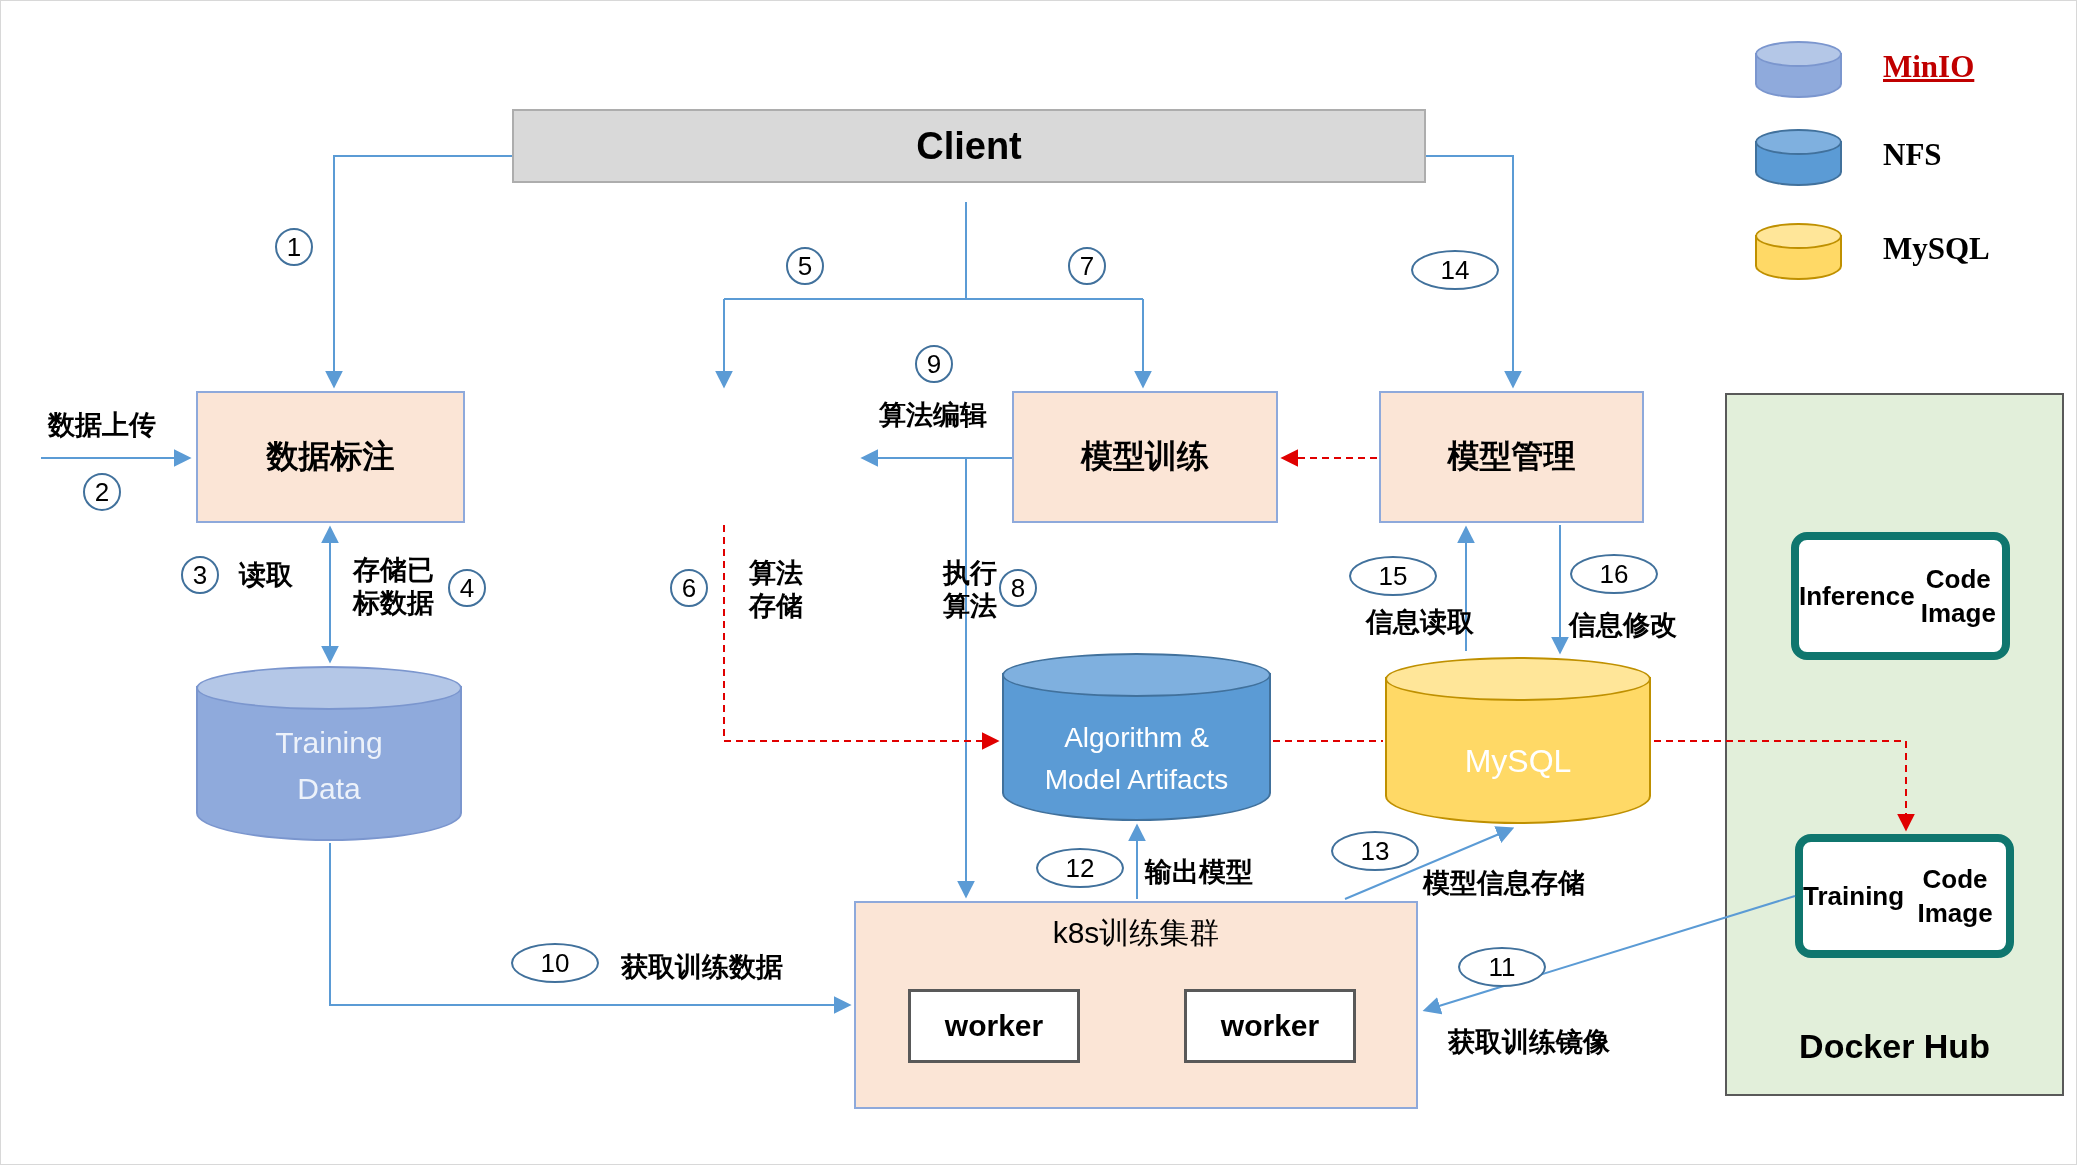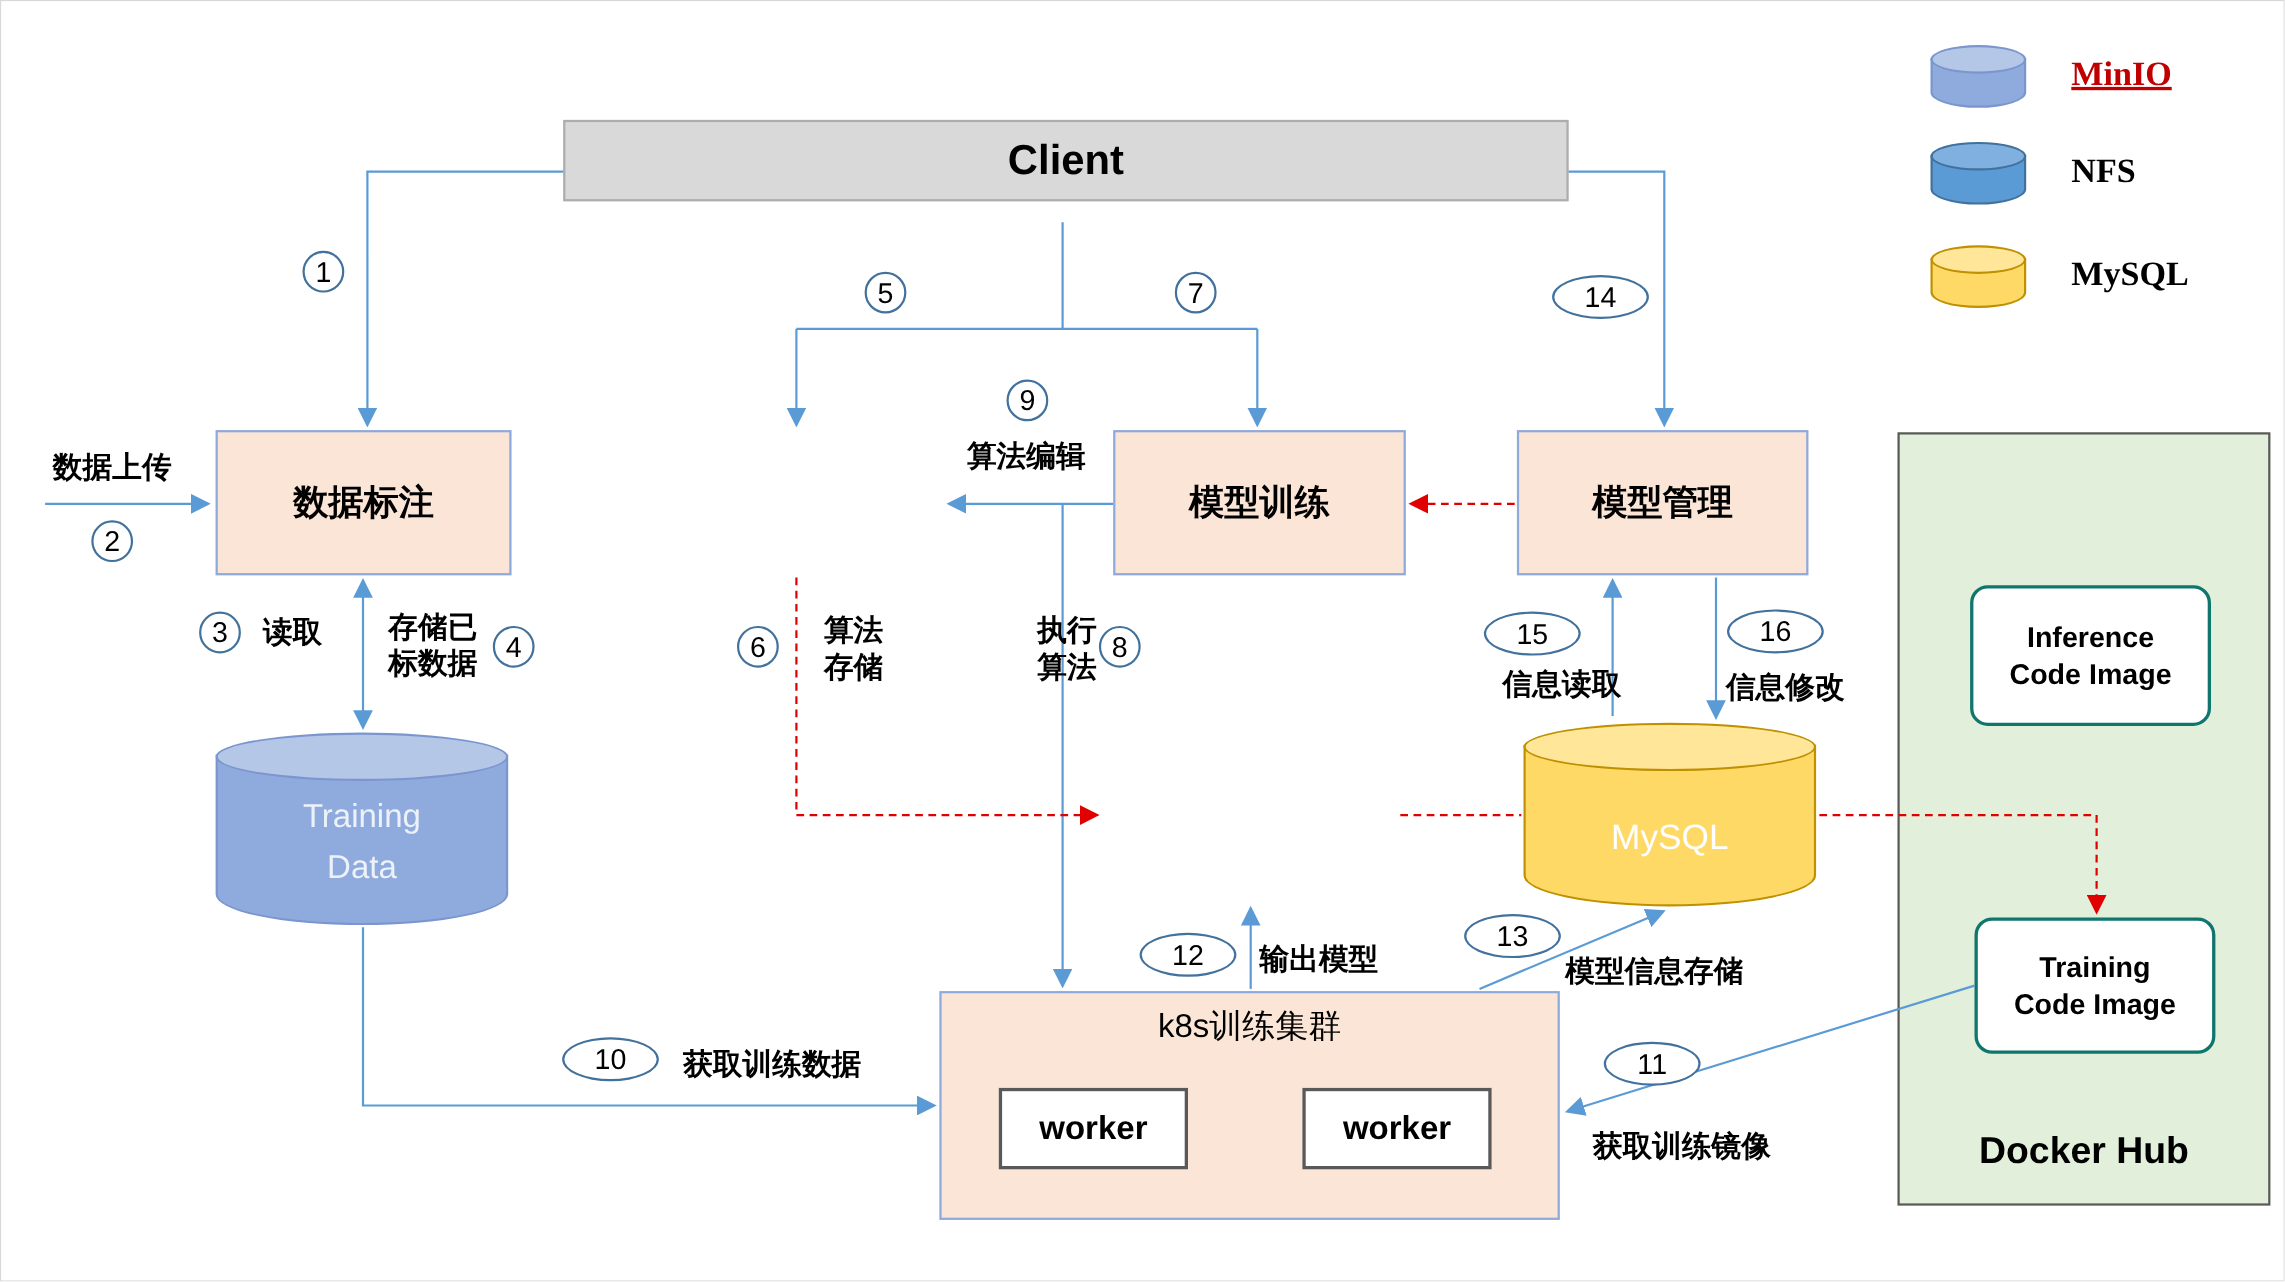--- a/index.html
+++ b/index.html
@@ -7,22 +7,22 @@
     position:relative; width:2077px; height:1165px; background:#ffffff;
     font-family:"Liberation Sans","DejaVu Sans",sans-serif; color:#000;
     border:1px solid #d8d8d8; box-sizing:border-box; overflow:hidden;
   }
   .box {position:absolute; display:flex; align-items:center; justify-content:center;
         box-sizing:border-box; font-weight:700; text-align:center;}
   .peach {background:#FBE5D6; border:2px solid #8EA9DB;}
   .client {background:#D9D9D9; border:2px solid #ADADAD; font-size:38px;}
   .title32 {font-size:32px;}
   .worker {background:#ffffff; border:3px solid #595959; font-size:30px;}
-  .rounded {background:#ffffff; border:3px solid #0f766e; border-radius:16px;
-            font-size:26px; line-height:34px; flex-direction:column;}
+  .rounded {background:#ffffff; border:8px solid #0f766e; border-radius:16px;
+            font-size:26px; line-height:34px; flex-direction:row;}
   .panel {position:absolute; background:#E2EFDA; border:2px solid #595959; box-sizing:border-box;}
   .panel-title {position:absolute; text-align:center; font-weight:700; font-size:34px;}
   .cyl {position:absolute;}
   .cyl-body {position:absolute; left:0; right:0; top:20px; bottom:0;
              border:2px solid; border-radius:0 0 50% 50% / 0 0 28px 28px; box-sizing:border-box;}
   .cyl-top {position:absolute; left:0; right:0; top:0; height:44px;
             border:2px solid; border-radius:50%; box-sizing:border-box;}
   .cyl-text {position:absolute; left:0; right:0; text-align:center; font-weight:400;}
   .cyl-sm .cyl-top {height:26px;}
   .cyl-sm .cyl-body {top:12px; border-radius:0 0 50% 50% / 0 0 14px 14px;}
@@ -75,20 +75,28 @@
 
     <div class="cyl" style="left:195px; top:665px; width:266px; height:175px;">
       <div class="cyl-body" style="background:#8FAADC; border-color:#7B96CE;"></div>
       <div class="cyl-top" style="background:#B4C7E7; border-color:#7B96CE;"></div>
       <div class="cyl-text" style="top:54px; line-height:46px; font-size:30px; color:#EDF2FA;">
         <div>Training</div>
         <div>Data</div>
       </div>
     </div>
 
+    <div class="cyl" style="left:1001px; top:652px; width:269px; height:168px;">
+      <div class="cyl-body" style="background:#5B9BD5; border-color:#41719C;"></div>
+      <div class="cyl-top" style="background:#7FB0DF; border-color:#41719C;"></div>
+      <div class="cyl-text" style="top:64px; line-height:42px; font-size:28px; color:#ffffff;">
+        <div>Algorithm &amp;</div>
+        <div>Model Artifacts</div>
+      </div>
+    </div>
 
     <div class="cyl" style="left:1384px; top:656px; width:266px; height:167px;">
       <div class="cyl-body" style="background:#FFD966; border-color:#BF9000;"></div>
       <div class="cyl-top" style="background:#FFE699; border-color:#BF9000;"></div>
       <div class="cyl-text" style="top:86px; font-size:32px; color:#ffffff;">MySQL</div>
     </div>
 
     <div class="box peach" style="left:853px; top:900px; width:564px; height:208px;"></div>
     <div class="k8s-title">k8s训练集群</div>
     <div class="box worker" style="left:907px; top:988px; width:172px; height:74px;">

